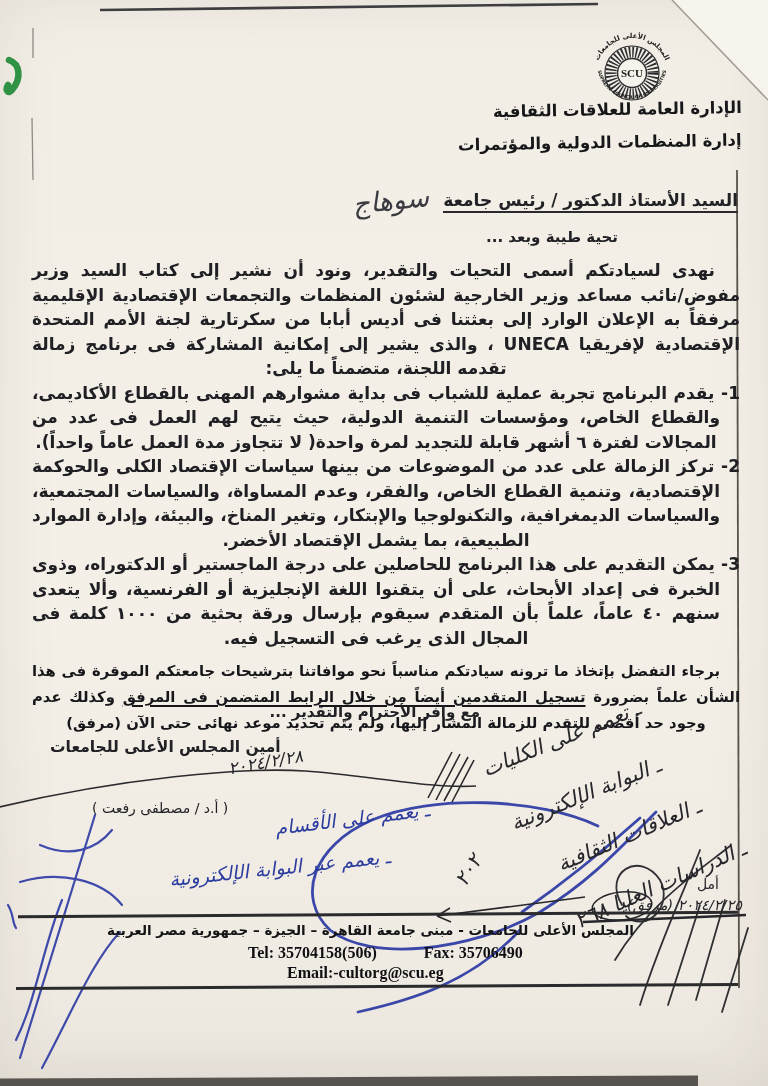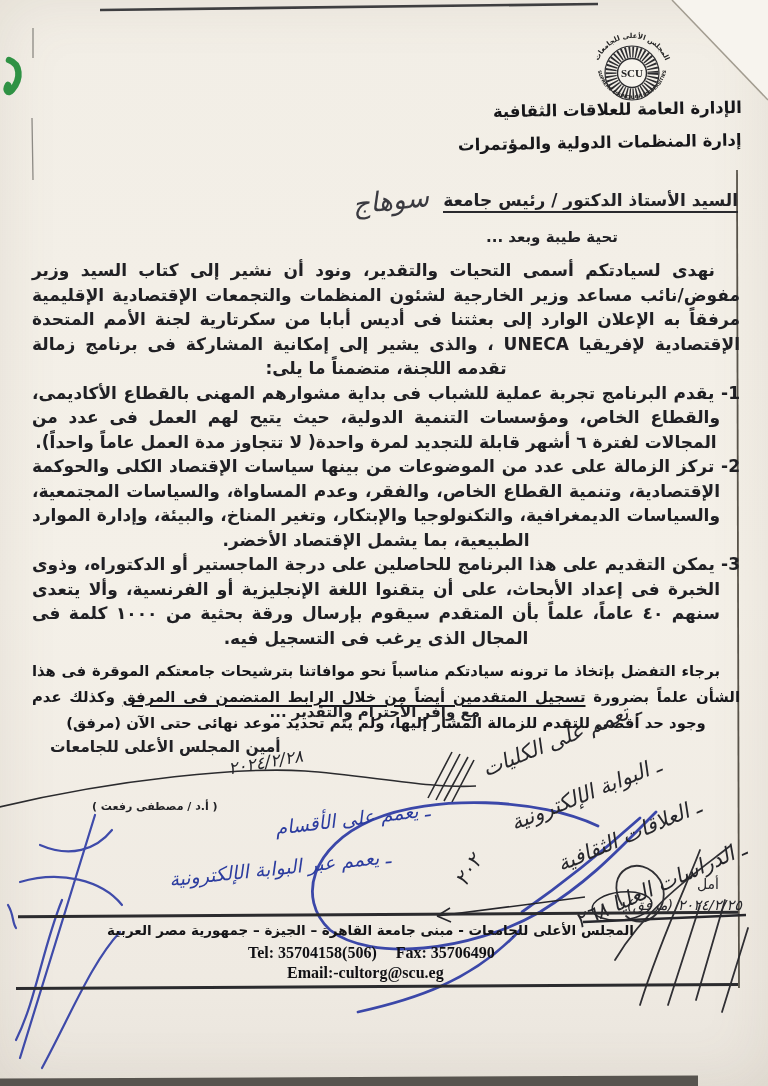--- a/index.html
+++ b/index.html
@@ -19,21 +19,21 @@
   .salute{font-weight:800;font-size:15px;text-align:right;}
   .body-col{right:28px;left:32px;top:258px;}
   .para{direction:rtl;font-size:17px;font-weight:600;line-height:24.5px;text-align:justify;text-align-last:center;color:#202024;}
   .para.indent{text-indent:25px;}
   .point{padding-right:20px;text-indent:-20px;}
   .point .num{font-weight:700;}
   .request{font-weight:800;font-size:14.8px;line-height:26px;text-indent:20px;color:#17171b;margin-top:8px;}
   .request .u{text-decoration:underline;text-decoration-thickness:1.5px;text-underline-offset:3px;}
   .regards{font-weight:800;font-size:15px;}
   .signer-title{font-weight:800;font-size:15.5px;}
-  .signer-name{font-weight:700;font-size:11px;}
+  .signer-name{font-weight:400;font-size:14px;}
   
   .hw{font-weight:400;font-style:italic;letter-spacing:1.5px;white-space:nowrap;}
   .hw-blue{color:#2b3c9f;}
   .hw-black{color:#26262b;}
   .hw-note{transform-origin:right center;}
   
   .f-address{font-weight:800;font-size:13.5px;white-space:nowrap;color:#141417;}
   .f-contact{font-family:"Liberation Serif",serif;font-weight:700;font-size:16px;color:#101014;white-space:nowrap;}
   .rule{background:#2b2b2e;height:2.5px;}
 </style>
@@ -138,20 +138,20 @@
   <div class="abs ar hw hw-black hw-note" style="right:128px;top:695px;transform:rotate(-22deg);font-size:21px">ـ تعمم على الكليات</div>
   <div class="abs ar hw hw-black hw-note" style="right:108px;top:752px;transform:rotate(-22deg);font-size:21px">ـ البوابة الإلكترونية</div>
   <div class="abs ar hw hw-black hw-note" style="right:68px;top:793px;transform:rotate(-23deg);font-size:21px">ـ العلاقات الثقافية</div>
   <div class="abs ar hw hw-black hw-note" style="right:23px;top:835px;transform:rotate(-24deg);font-size:21px">ـ الدراسات العليا ٢٦٨</div>
   <div class="abs ar hw hw-black" style="left:452px;top:858px;transform:rotate(-58deg);font-size:20px">٢٠٢</div>
   <div class="abs ar hw hw-black" style="left:697px;top:876px;font-size:14px;font-style:normal">أمل</div>
   <div class="abs ar hw hw-black" style="right:26px;top:897px;font-size:14.5px">٢٠٢٤/٢/٢٥ (مرفق)</div>
 
   <div class="abs rule" style="left:18px;top:913px;width:720px;transform:rotate(-0.35deg)"></div>
   <div class="abs ar f-address" style="left:134px;top:922px;width:500px">المجلس الأعلى للجامعات - مبنى جامعة القاهرة – الجيزة – جمهورية مصر العربية</div>
-  <div class="abs" style="left:248px;top:944px;display:flex;gap:19px">
+  <div class="abs" style="left:248px;top:944px;display:flex;gap:47px">
     <span class="f-contact">Tel: 35704158(506)</span>
     <span class="f-contact">Fax: 35706490</span>
   </div>
   <div class="abs f-contact" style="left:287px;top:964px">Email:-cultorg@scu.eg</div>
   <div class="abs rule" style="left:16px;top:985px;width:722px;transform:rotate(-0.3deg)"></div>
 
 </div>
 
 </body></html>

